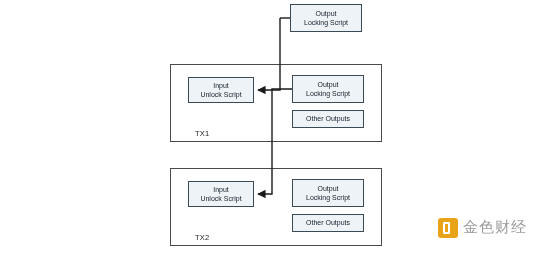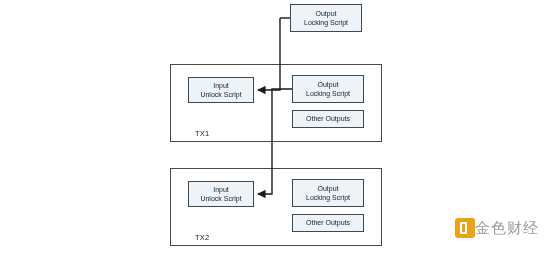--- a/index.html
+++ b/index.html
@@ -54,22 +54,22 @@
     position: absolute;
     left: 0;
     top: 0;
     width: 552px;
     height: 260px;
     pointer-events: none;
   }
   .watermark {
     position: absolute;
     display: flex;
-    align-items: center;
-    margin-left: 17px;
+    align-items: flex-start;
+    gap: 5px;
   }
   .wm-mark {
     width: 20px;
     height: 20px;
     background: #e8a317;
     border-radius: 3px;
     position: relative;
   }
   .wm-mark::after {
     content: "";

